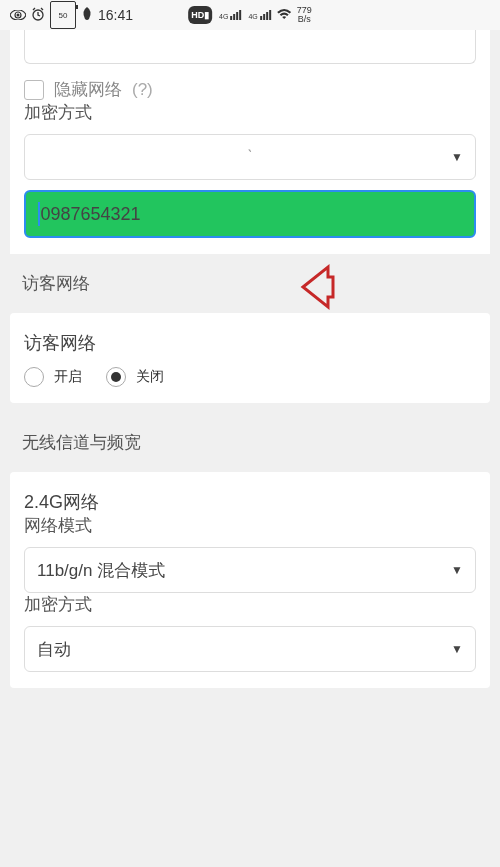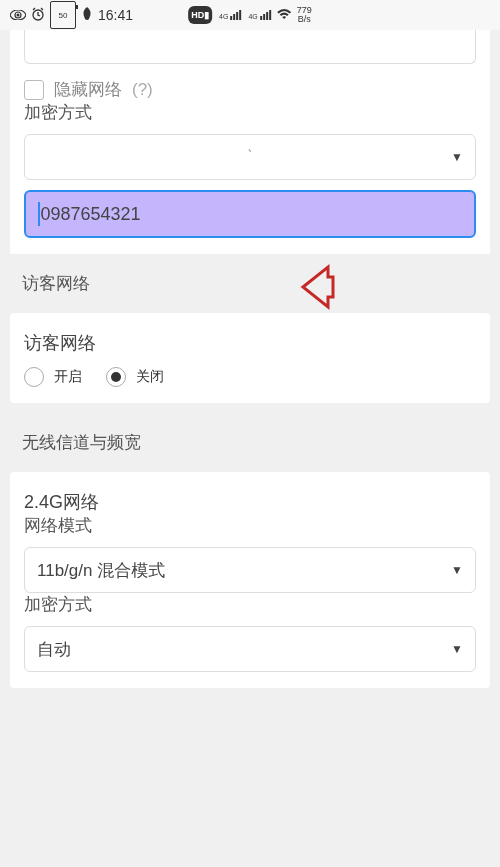--- a/index.html
+++ b/index.html
@@ -166,21 +166,21 @@
     }
     .select-box .caret {
       color: #444;
       font-size: 12px;
     }
     .password-input {
       border: 2px solid #2d8cf0;
       border-radius: 6px;
       height: 48px;
       margin-top: 10px;
-      background: #c4b5fd;
+      background: #22c55e;
       display: flex;
       align-items: center;
       padding: 0 12px;
       font-size: 18px;
       color: #444;
       position: relative;
     }
     .cursor {
       width: 1.5px;
       height: 24px;

